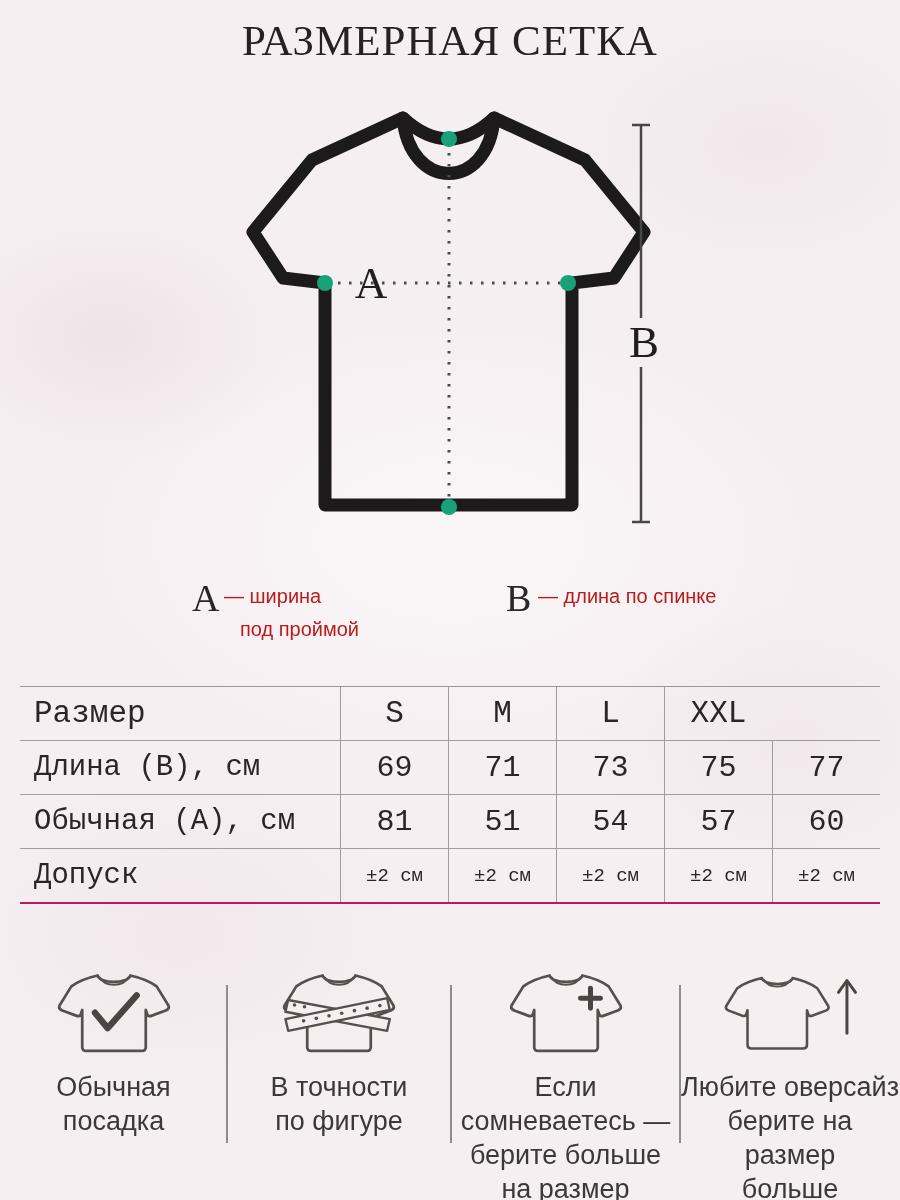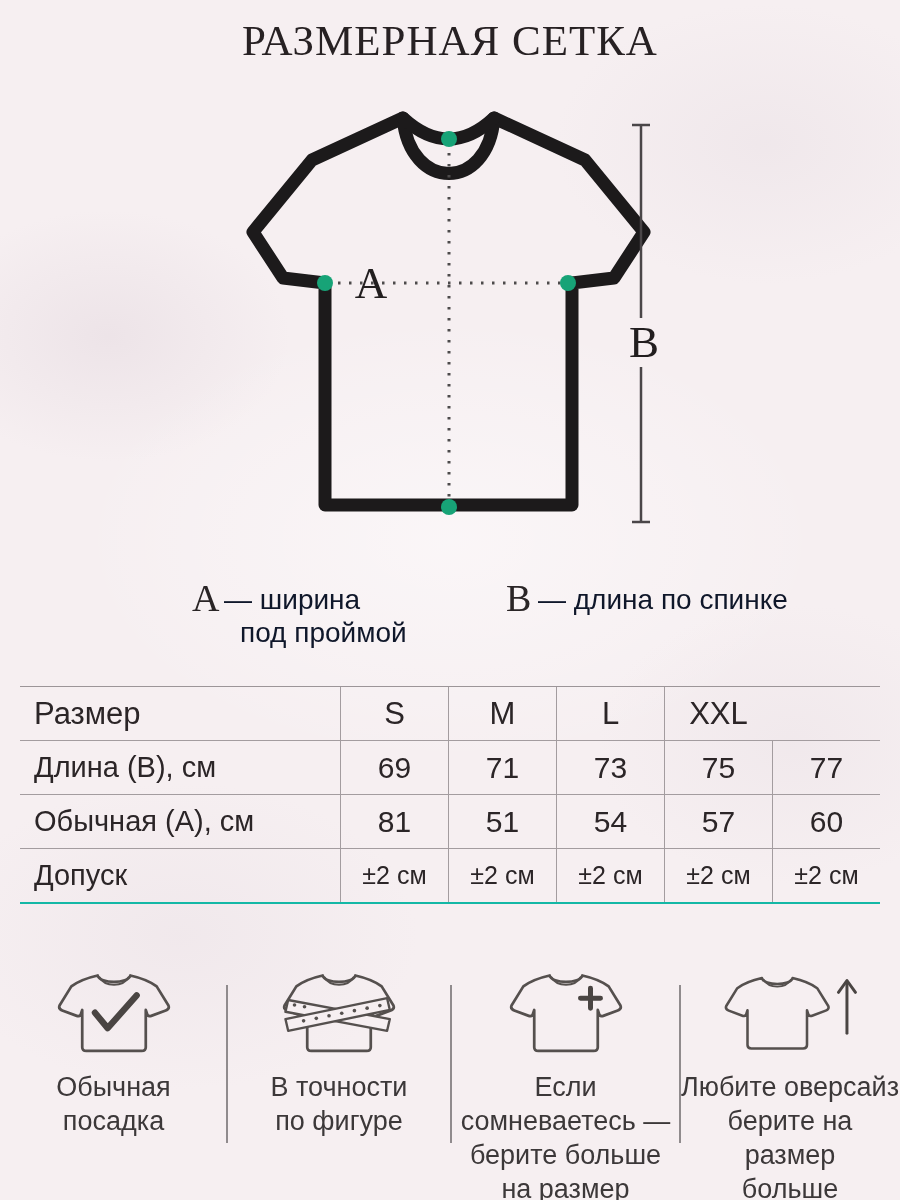--- a/index.html
+++ b/index.html
@@ -44,38 +44,38 @@
   }
 
   
   .legend-letter {
     position: absolute;
     font-family: "Liberation Serif", serif;
     font-size: 38px; color: #2a2526; line-height: 1;
   }
   .legend-text {
     position: absolute;
-    font-size: 28px; color: #0f172a; line-height: 1; text-align: center;
+    font-size: 20px; color: #b91c1c; line-height: 1; text-align: center;
   }
 
   
   .size-table {
     position: absolute; left: 20px; top: 686px; width: 860px;
     border-top: 1.5px solid #9c9598;
-    border-bottom: 2px solid #14b8a6;
-    font-family: Liberation Sans, sans-serif;
+    border-bottom: 2px solid #be185d;
+    font-family: Liberation Mono, monospace;
     color: #2b2527;
   }
   .t-row { display: grid; grid-template-columns: 320px repeat(5, 108px); height: 53px; }
   .t-row + .t-row { border-top: 1px solid #a39c9f; }
   .t-cell { display: flex; align-items: center; justify-content: center; font-size: 30px; }
   .t-cell.label { justify-content: flex-start; padding-left: 14px; font-size: 29px; }
   .t-cell.val { border-left: 1px solid #a39c9f; }
   .t-cell.hdr { font-size: 31px; }
-  .t-cell.tol { font-size: 25px; }
+  .t-cell.tol { font-size: 19px; }
 
   
   .footer { position: absolute; left: 0; top: 958px; width: 900px; }
   .footer-grid { display: grid; grid-template-columns: 227px 224px 229px 220px; }
   .footer-item { display: flex; flex-direction: column; align-items: center; }
   .icon-box { height: 112px; display: flex; align-items: center; justify-content: center; }
   .caption { text-align: center; font-size: 27px; line-height: 34px; color: #3c3839; }
   .v-divider { position: absolute; top: 27px; width: 2px; height: 158px; background: #908b8d; }
 
   .tee-stroke { fill: none; stroke: #55504e; stroke-width: 3; stroke-linejoin: round; stroke-linecap: round; }

